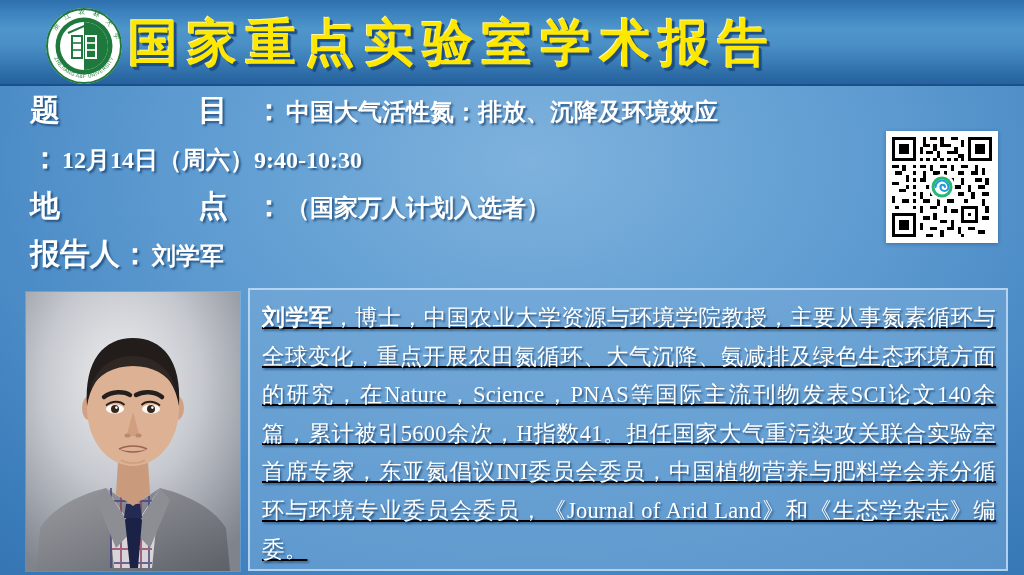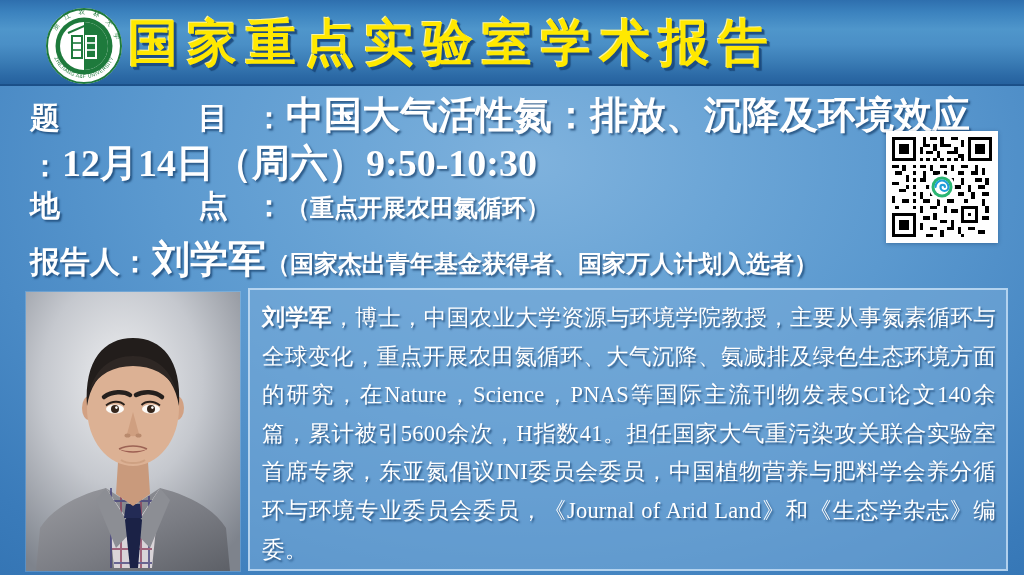--- a/index.html
+++ b/index.html
@@ -109,21 +109,21 @@
   .info-label.lbl-spread {
     letter-spacing: 26px;
     padding-right: 0;
   }
   .info-colon {
     font-size: 30px;
     font-weight: bold;
     padding: 0 2px 0 0;
   }
   .info-value {
-    font-size: 38px;
+    font-size: 24px;
     font-weight: bold;
     font-family: "Liberation Serif", "DejaVu Serif", serif;
   }
   .info-value.serif-note {
     font-size: 24px;
     font-weight: bold;
   }
 
   
   #qr-wrap {
@@ -170,20 +170,21 @@
   
   #bio-box {
     position: absolute;
     left: 248px;
     top: 288px;
     width: 760px;
     height: 283px;
     background: rgba(120, 172, 216, .55);
     border: 2px solid rgba(205, 228, 248, .75);
     padding: 8px 10px 6px 12px;
+    text-decoration: underline;
   }
   #bio-text {
     font-family: "Liberation Serif", "DejaVu Serif", serif;
     font-size: 22.5px;
     line-height: 38.6px;
     color: #ffffff;
     text-shadow: 1.5px 1.5px 2px rgba(16, 55, 100, .7);
     text-align: justify;
     letter-spacing: .2px;
   }
@@ -235,34 +236,33 @@
   <div id="info-block">
 
     <div class="info-row">
       <span class="info-label lbl-spread">题　　目</span>
       <span class="info-colon">：</span>
       <span class="info-value">中国大气活性氮：排放、沉降及环境效应</span>
     </div>
 
     <div class="info-row">
       <span class="info-colon">：</span>
-      <span class="info-value">12月14日（周六）9:50-10:30</span>
+      <span class="info-value">12月14日（周六）9:40-10:30</span>
     </div>
 
     <div class="info-row">
       <span class="info-label lbl-spread">地　　点</span>
       <span class="info-colon">：</span>
-      <span class="info-value serif-note">（重点开展农田氮循环）</span>
+      <span class="info-value serif-note">（国家万人计划入选者）</span>
     </div>
 
     <div class="info-row">
       <span class="info-label">报告人</span>
       <span class="info-colon">：</span>
       <span class="info-value">刘学军</span>
-      <span class="info-value serif-note">（国家杰出青年基金获得者、国家万人计划入选者）</span>
     </div>
   </div>
 
   <div id="qr-wrap">
     <div id="qr-canvas">
       <svg width="100" height="100" viewBox="0 0 29 29" shape-rendering="crispEdges">
         <rect width="29" height="29" fill="#ffffff"></rect>
         <g fill="#000000">
 
           <rect x="0" y="0" width="7" height="1"></rect>

